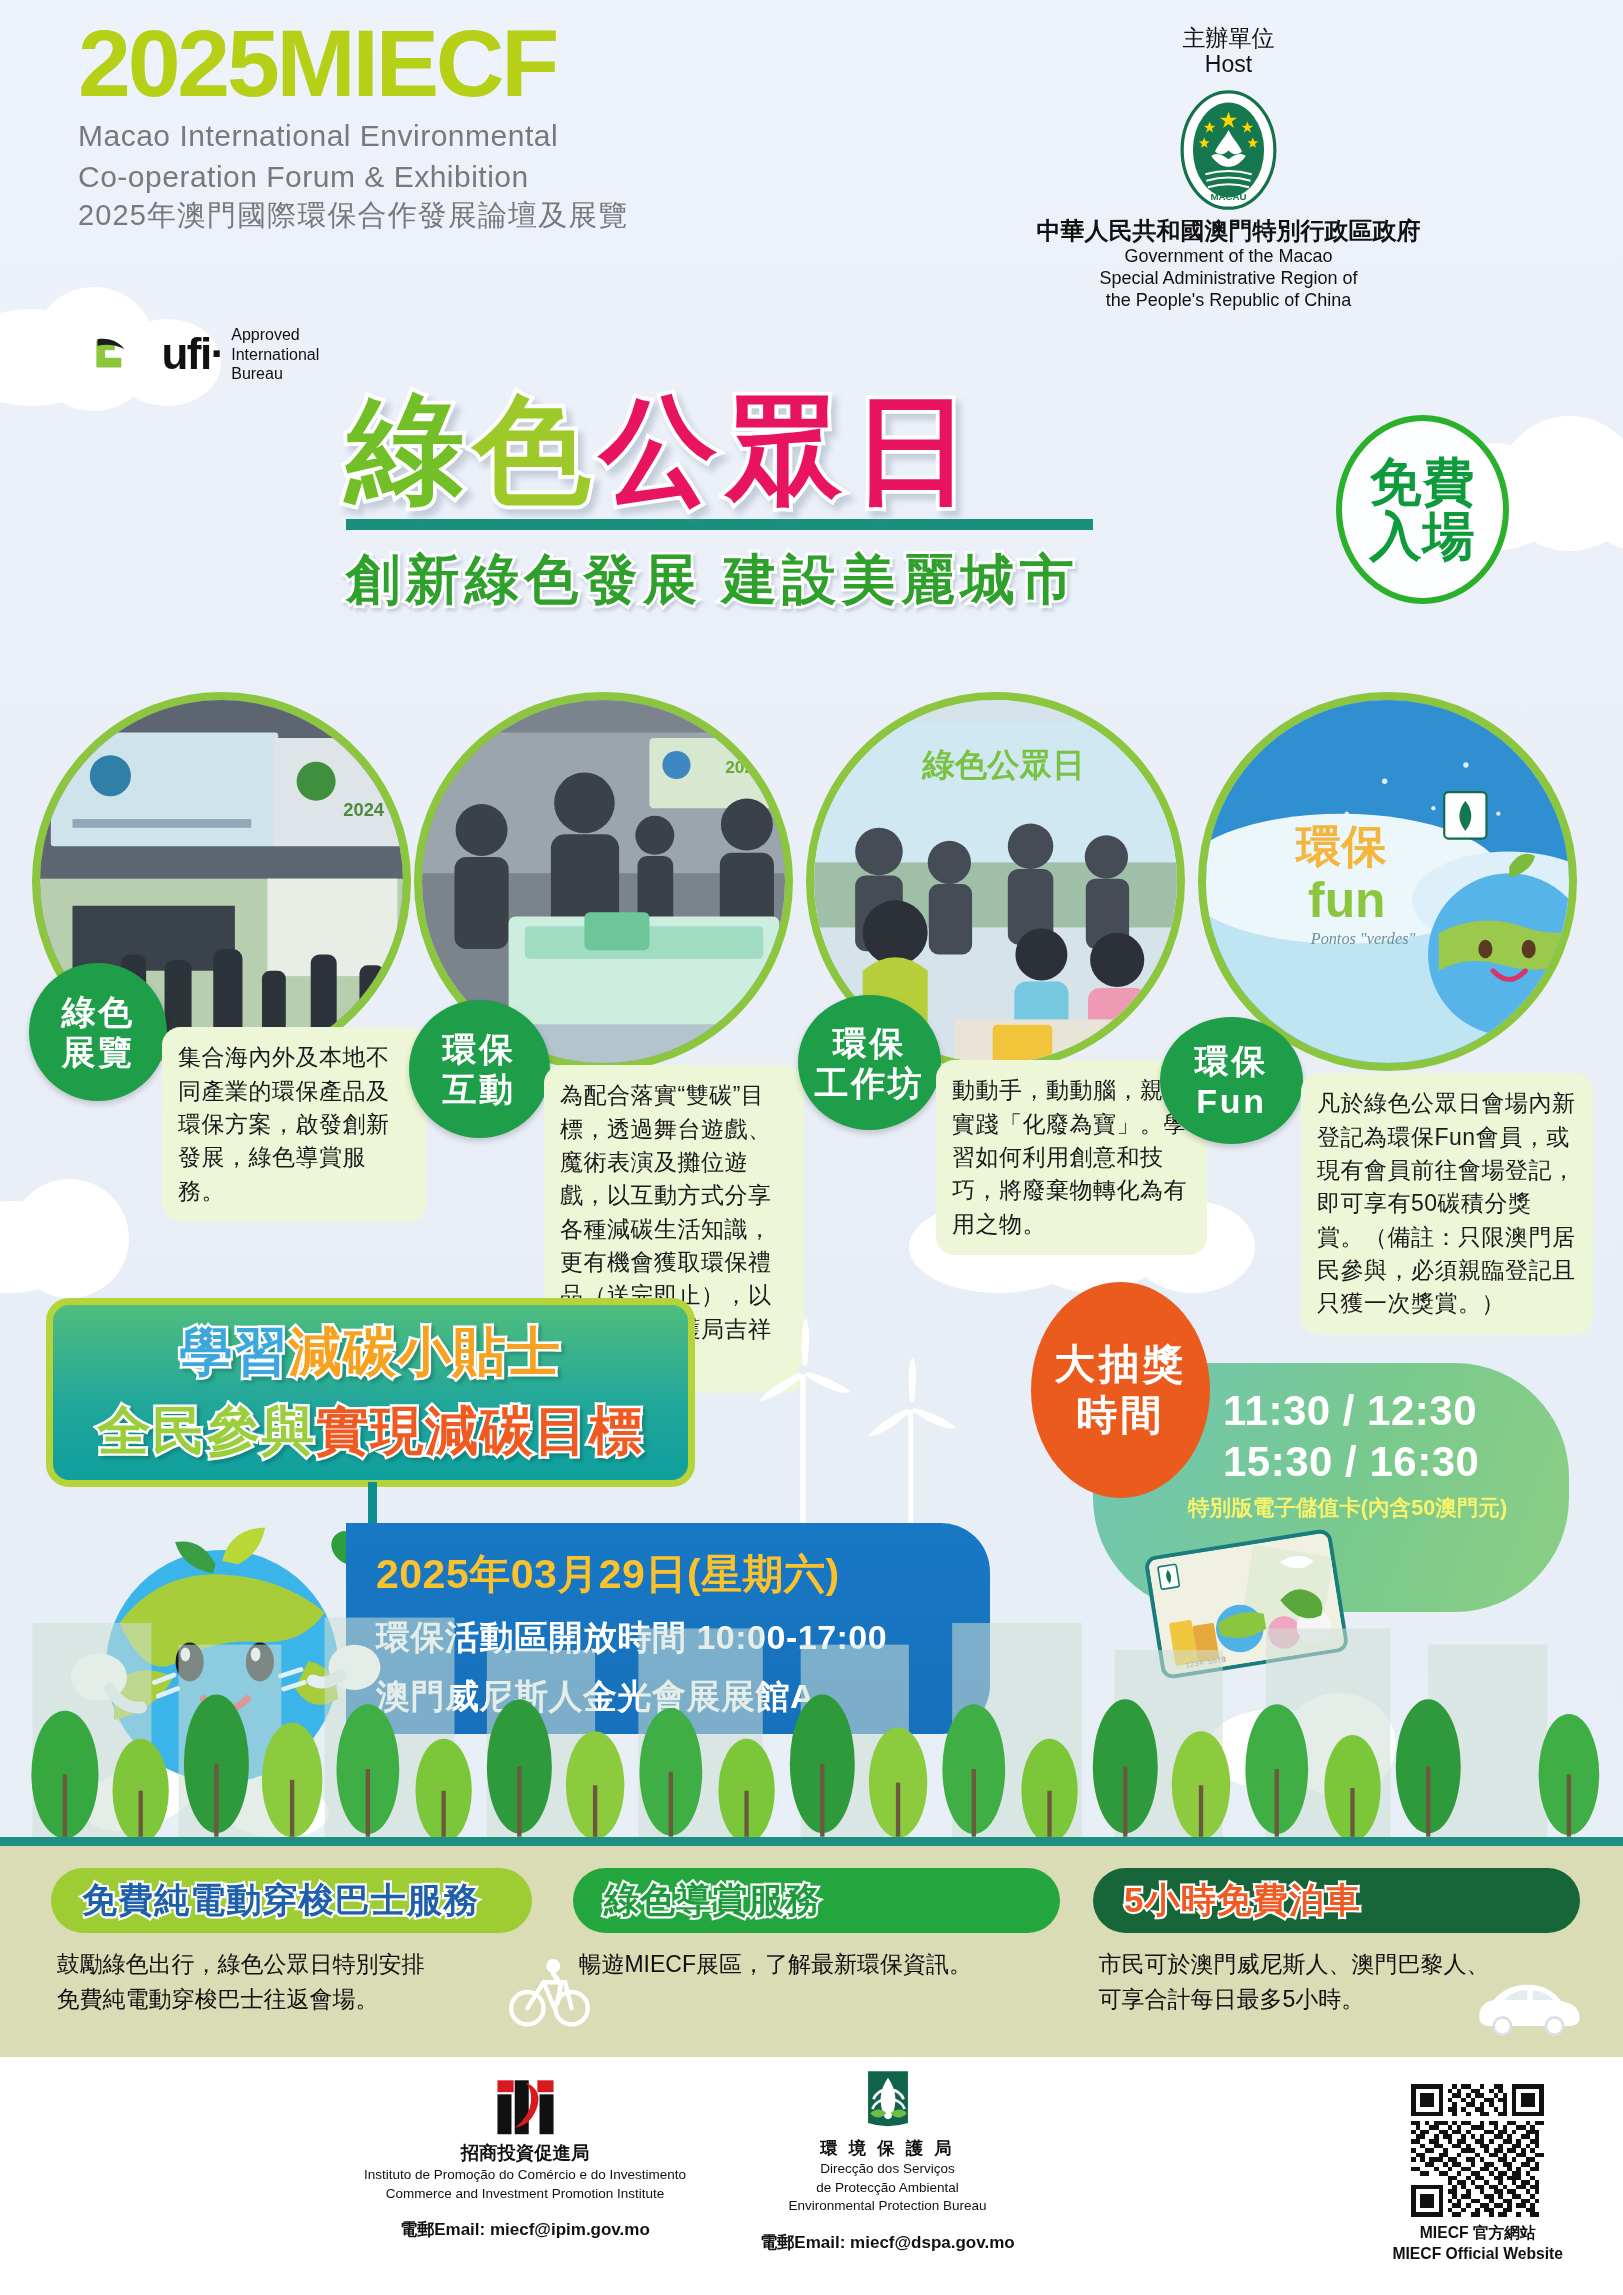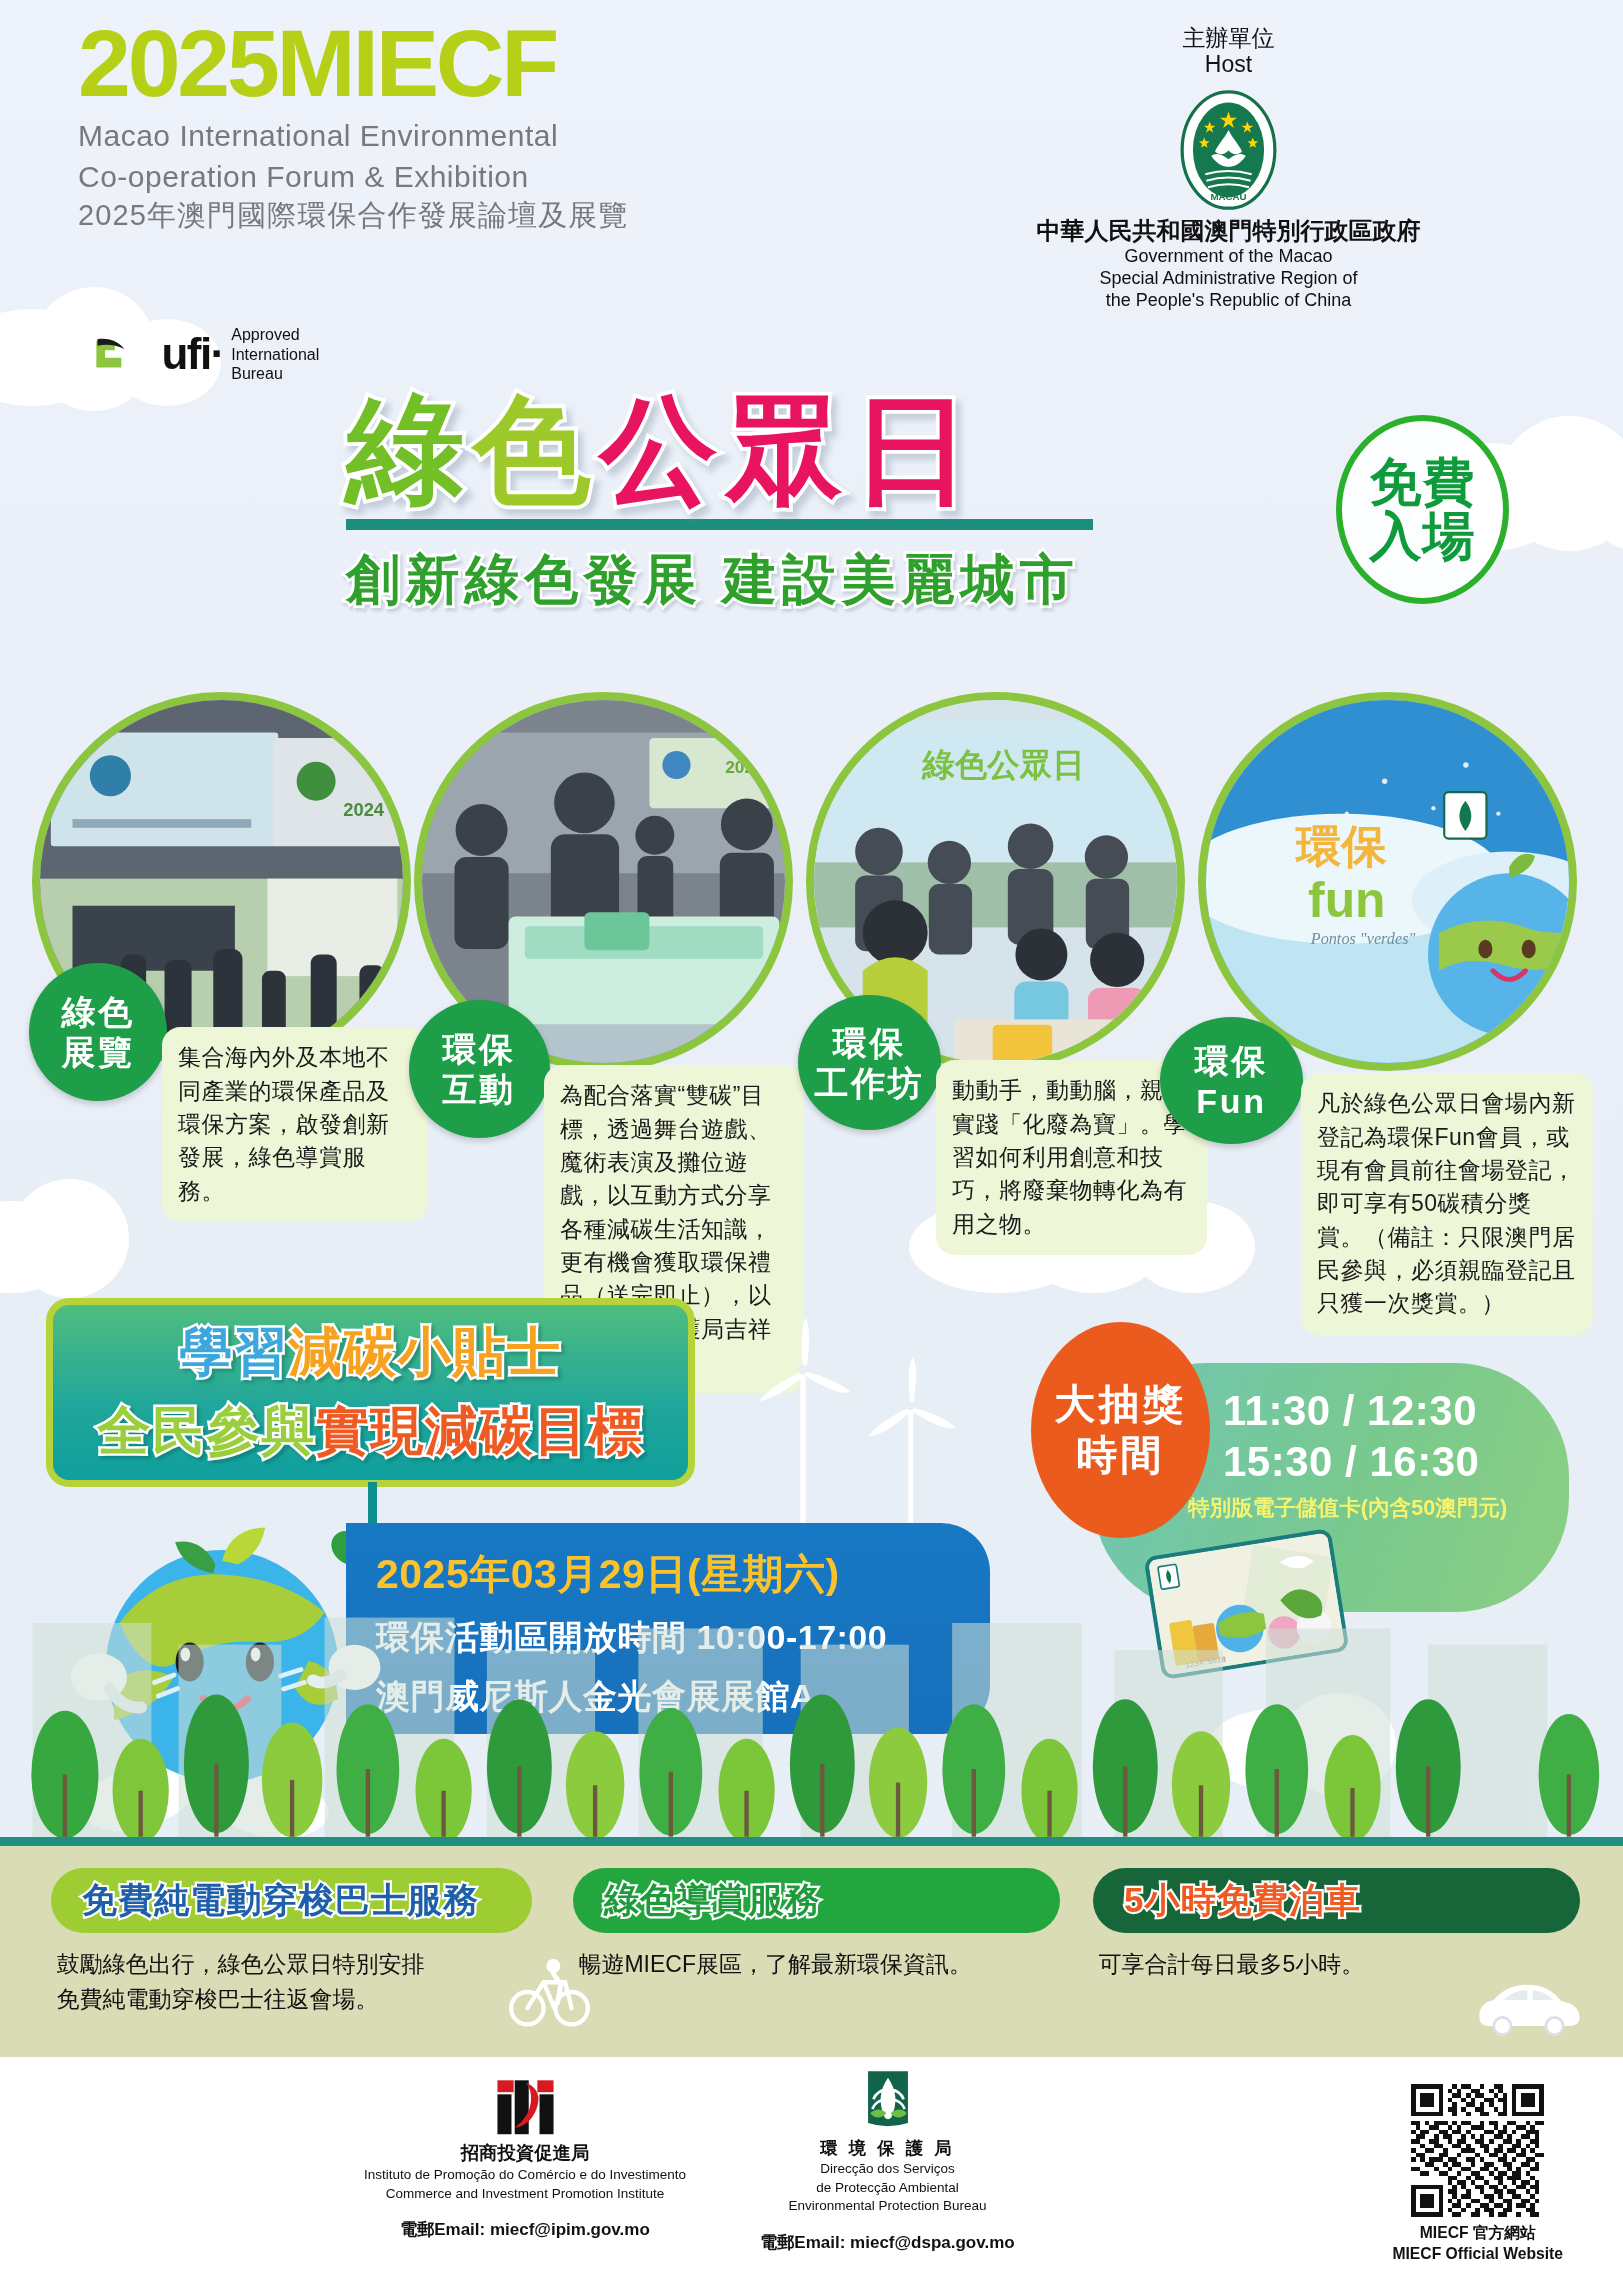--- a/index.html
+++ b/index.html
@@ -87,21 +87,21 @@
                background:linear-gradient(180deg,#1878c4 0%,#1770bb 100%);
                border-radius:0 49px 49px 0; padding:24px 0 0 30px;}
   .date-main { font-size:41px; font-weight:800; color:#fcc22b; letter-spacing:0.5px;}
   .date-sub  { font-size:34px; font-weight:700; color:#fff; margin-top:13px; letter-spacing:0.5px;}
   .date-venue{ font-size:34px; font-weight:700; color:#fff; margin-top:13px; letter-spacing:0.5px;}
 
   
   .drawpanel { position:absolute; left:1093px; top:1363px; width:476px; height:249px;
                background:linear-gradient(110deg,#6fc6b4 0%,#79c98e 55%,#8ccf84 100%);
                border-radius:114px 114px 114px 114px; }
-  .drawcircle { position:absolute; left:1031px; top:1322px; width:179px; height:216px;
+  .drawcircle { position:absolute; left:1031px; top:1282px; width:179px; height:216px;
                 background:#ec5b1e; border-radius:50%; display:flex; flex-direction:column;
                 align-items:center; justify-content:center; color:#fff; }
   .drawcircle span { font-size:41px; font-weight:900; letter-spacing:3.2px; line-height:1.25;}
   .drawtimes { position:absolute; left:1223px; top:1385px; width:346px; text-align:left; }
   .drawtimes .t { font-size:42px; font-weight:900; color:#fff; letter-spacing:0.5px; line-height:1.22;}
   .drawnote { position:absolute; left:1188px; top:1493px; width:411px;
               font-size:21.6px; font-weight:800; color:#f7f36d; letter-spacing:0px; white-space:nowrap;}
   .card { position:absolute; left:1152px; top:1542px; width:189px; height:124px; border-radius:12px;
           background:linear-gradient(150deg,#f3f3e6 0%,#e7efdc 100%); border:4.9px solid #1b7c7e;
           transform: rotate(-9deg); overflow:hidden;}
@@ -609,20 +609,21 @@
       <div class="svc-text">
         <div>暢遊MIECF展區，了解最新環保資訊。</div>
       </div>
     </div>
 
     <div class="svc" style="left:1093px;width:487px;">
       <div class="svc-pill" style="background:#17663a;">
         <span style="color:#ef5a22">5小時免費泊車</span>
       </div>
       <div class="svc-text">
+        <div>市民可於澳門威尼斯人、澳門巴黎人、</div>
         <div>可享合計每日最多5小時。</div>
       </div>
     </div>
     <div style="position:absolute;left:1472px;top:130px;">
       <svg width="114" height="60" viewBox="0 0 210 110" aria-hidden="true">
         <path d="M14 80 q-4 -30 26 -36 q24 -28 62 -28 q40 0 62 30 q36 6 34 34 q-2 12 -20 12 H30 q-14 0 -16 -12Z" fill="#fff"></path>
         <path d="M60 42 q22 -18 42 -16 v18 H60Z" fill="#e4ecef"></path>
         <path d="M112 44 V26 q24 2 38 18Z" fill="#e4ecef"></path>
         <circle cx="56" cy="92" r="16" fill="#fff" stroke="#d9e1e5" stroke-width="5"></circle>
         <circle cx="152" cy="92" r="16" fill="#fff" stroke="#d9e1e5" stroke-width="5"></circle>

